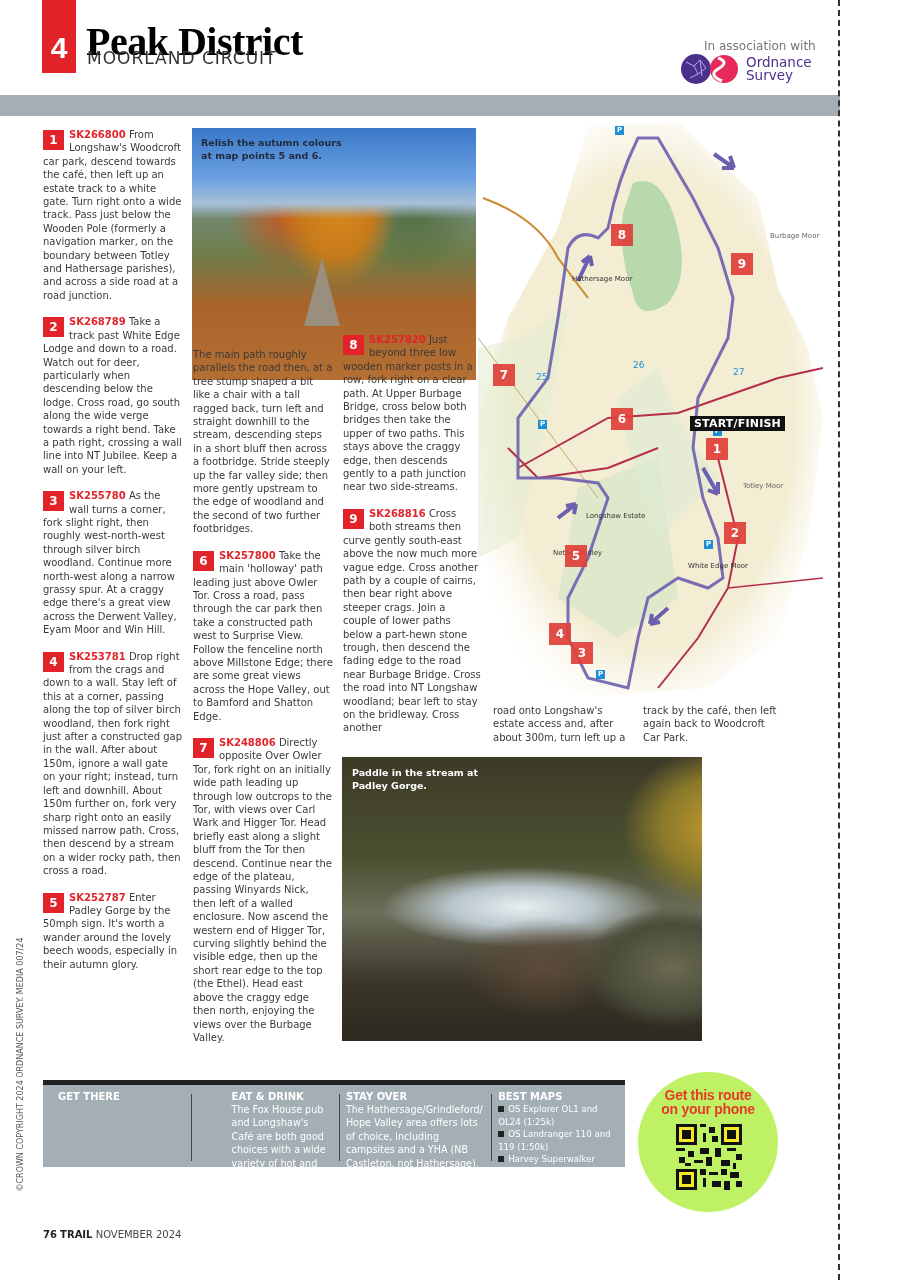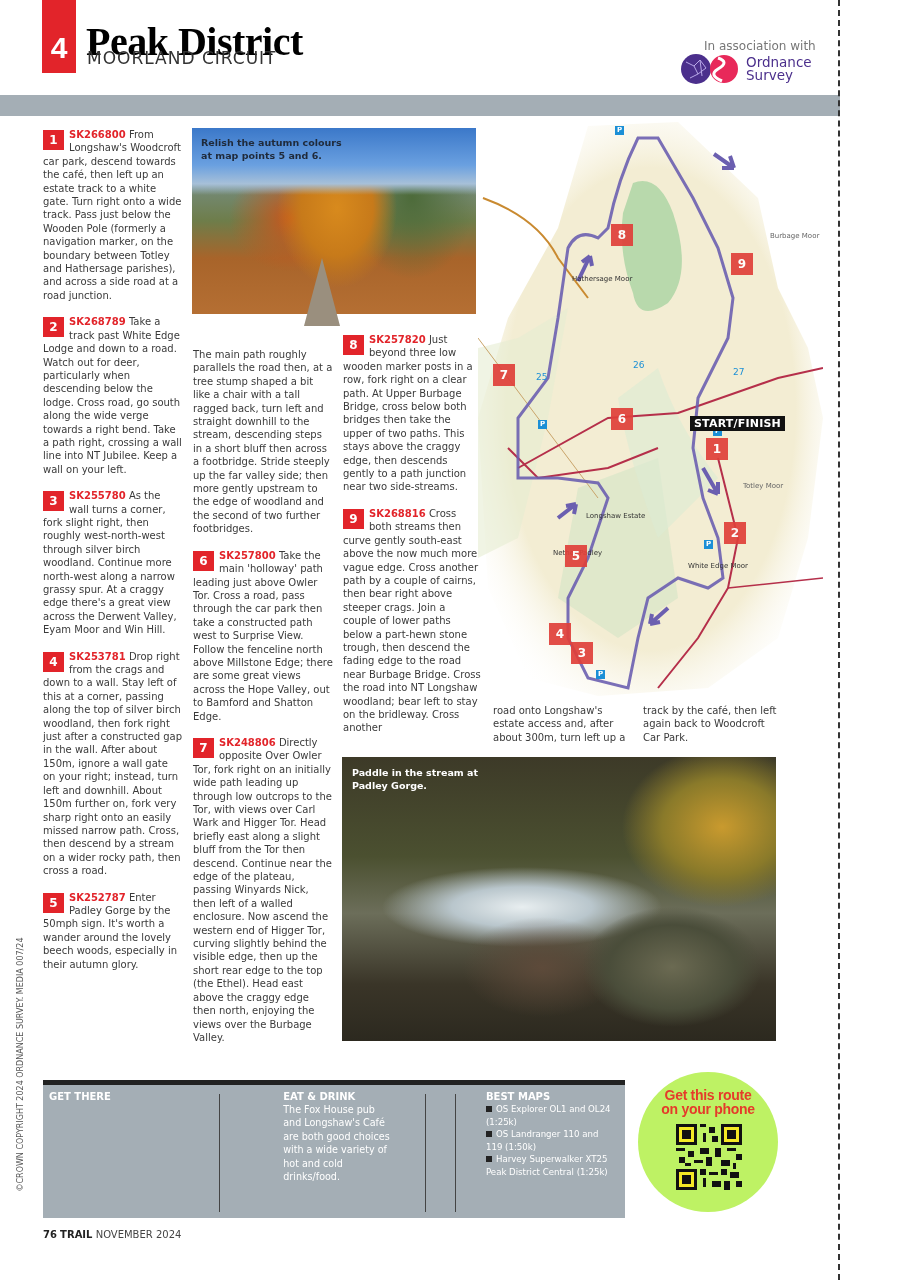--- a/index.html
+++ b/index.html
@@ -23,55 +23,55 @@
   .dashed-line { left: 838px; top: 0; width: 0; height: 1280px; border-left: 2px dashed #333; }
 
   
   .col { font-size: 10px; line-height: 13.4px; color: #3a3a3a; }
   .step { margin-bottom: 13px; }
   .badge { float: left; width: 21px; height: 20px; background: #e2242a; color: #fff;
     font-weight: bold; font-size: 12px; text-align: center; line-height: 21px; margin: 2px 5px 0 0; }
   .grid { color: #e2242a; font-weight: bold; }
 
   
-  .photo1 { left: 192px; top: 128px; width: 284px; height: 186px;
+  .photo1 { left: 192px; top: 128px; width: 284px; height: 252px;
     background:
       linear-gradient(180deg, #3b78c9 0%, #6aa0e0 20%, #a7c0d8 30%, rgba(0,0,0,0) 36%),
       radial-gradient(ellipse 60px 80px at 145px 80px, #d88a1d 0%, #c77a1a 60%, rgba(0,0,0,0) 100%),
       radial-gradient(ellipse 70px 60px at 100px 90px, #c9561c 0%, rgba(0,0,0,0) 90%),
       radial-gradient(ellipse 70px 90px at 220px 70px, #4d6b3a 0%, rgba(0,0,0,0) 90%),
       linear-gradient(180deg, #7fa2c8 0%, #6e7d4a 50%, #a8642a 70%, #b56f33 100%);
   }
   .photo1 .path { position: absolute; left: 118px; top: 130px; width: 0; height: 0;
     border-left: 18px solid transparent; border-right: 18px solid transparent;
     border-bottom: 68px solid #9a8f7e; transform: translateX(-6px); }
   .photo-caption { position: absolute; font-family: "DejaVu Sans", sans-serif; font-weight: bold;
     font-size: 9.5px; line-height: 13px; }
-  .photo2 { left: 342px; top: 757px; width: 434px; height: 284px;
+  .photo2 { left: 342px; top: 757px; width: 360px; height: 284px;
     background:
       radial-gradient(ellipse 90px 60px at 330px 210px, #6b6a52 0%, #4a4d3a 70%, rgba(0,0,0,0) 100%),
       radial-gradient(ellipse 80px 50px at 200px 210px, #5d4a3a 0%, rgba(0,0,0,0) 100%),
       radial-gradient(ellipse 140px 40px at 180px 150px, #e8eef0 0%, #b9c6cc 50%, rgba(0,0,0,0) 100%),
       radial-gradient(ellipse 100px 80px at 380px 70px, #c99a2e 0%, #8a7a2a 60%, rgba(0,0,0,0) 100%),
       linear-gradient(180deg, #3d3a28 0%, #4b5030 35%, #6c6e5a 55%, #3a3528 80%, #2c291f 100%);
   }
 
   
   .map { left: 478px; top: 118px; width: 345px; height: 580px; overflow: hidden; }
   .map-marker { position: absolute; width: 22px; height: 22px; background: #e0403a; color: #fff;
     font-weight: bold; font-size: 12px; text-align: center; line-height: 22px; opacity: 0.92; }
   .start-finish { position: absolute; left: 690px; top: 416px; background: #111; color: #fff;
     font-weight: bold; font-size: 11px; padding: 1px 4px; letter-spacing: 0.2px; }
   .p-sign { position: absolute; width: 9px; height: 9px; background: #1b8fd6; color: #fff;
     font-size: 7px; font-weight: bold; text-align: center; line-height: 9px; }
 
   
   .info-topline { left: 43px; top: 1080px; width: 582px; height: 5px; background: #222; }
-  .info-box { left: 43px; top: 1085px; width: 582px; height: 133px; background: #a4aeb5;
-    display: flex; padding: 5px 5px 0 6px; justify-content: space-between; }
+  .info-box { left: 43px; top: 1085px; width: 582px; height: 82px; background: #a4aeb5;
+    display: flex; padding: 5px 5px 0 15px; }
   .info-col { font-size: 9.6px; line-height: 13.4px; color: #fff; padding-right: 6px; }
   .info-col h4 { font-size: 10px; font-weight: bold; color: #fff; line-height: 13px; }
   .info-sep { width: 1px; background: #444; margin: 4px 6px 6px 0; }
   .maps-col { font-size: 8.6px; line-height: 12.6px; }
   .sq { display: inline-block; width: 6px; height: 6px; background: #222; margin-right: 4px; }
 
   
   .qr-circle { left: 638px; top: 1072px; width: 140px; height: 140px; border-radius: 50%;
     background: #bef264; text-decoration: underline; }
   .qr-text { position: absolute; top: 16px; left: 0; width: 140px; text-align: center;
@@ -194,20 +194,24 @@
 <div class="abs info-box">
   <div class="info-col" style="width:146px;">
     <h4>GET THERE</h4>
   </div>
   <div class="info-sep"></div>
   <div class="info-col" style="width:118px;margin-left:34px;">
     <h4>EAT &amp; DRINK</h4>
     <div>The Fox House pub and Longshaw's Café are both good choices with a wide variety of hot and cold drinks/food.</div>
   </div>
   <div class="info-sep"></div>
+  <div class="info-col" style="width:160px;">
+    <h4>STAY OVER</h4>
+    <div>The Hathersage/Grindleford/ Hope Valley area offers lots of choice, including campsites and a YHA (NB Castleton, not Hathersage). The Fox House is a good option.</div>
+  </div>
   <div class="info-sep"></div>
   <div class="info-col maps-col" style="width:134px;">
     <h4>BEST MAPS</h4>
     <div><span class="sq"></span><span>OS Explorer OL1 and OL24 (1:25k)</span></div>
     <div><span class="sq"></span><span>OS Landranger 110 and 119 (1:50k)</span></div>
     <div><span class="sq"></span><span>Harvey Superwalker XT25 Peak District Central (1:25k)</span></div>
   </div>
 </div>
 
 <div class="abs qr-circle">

